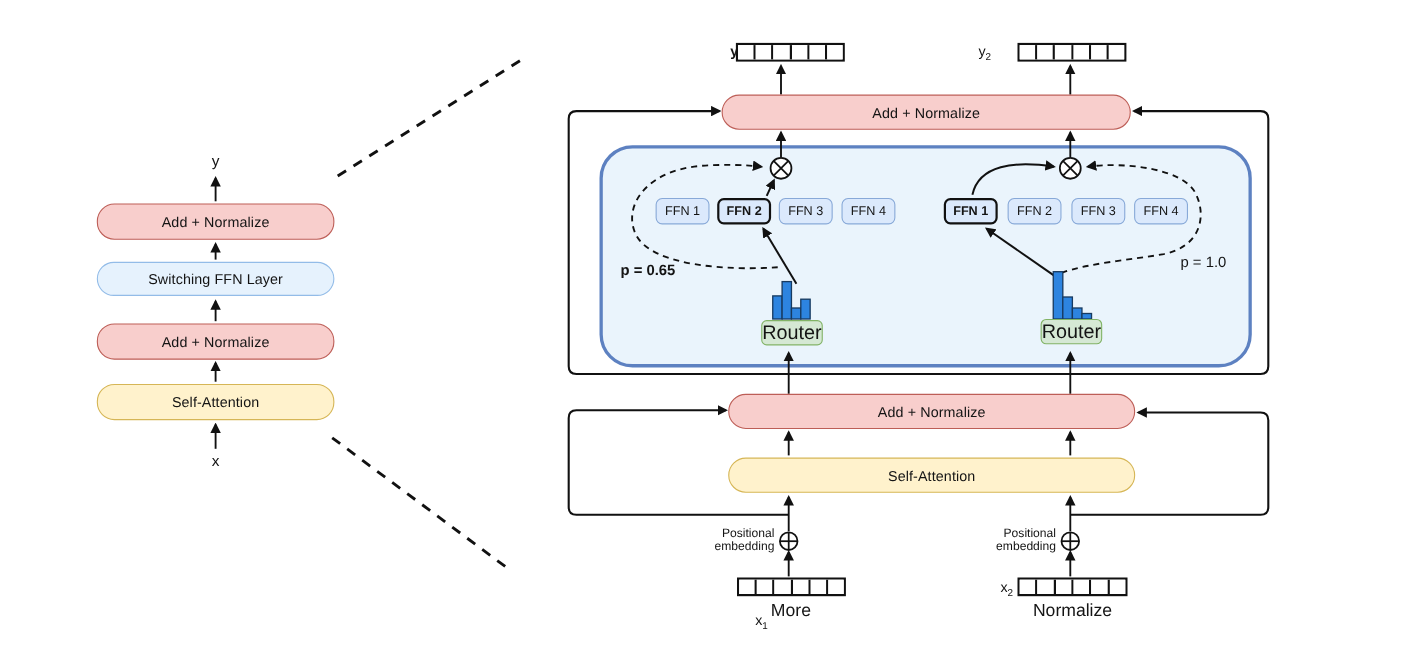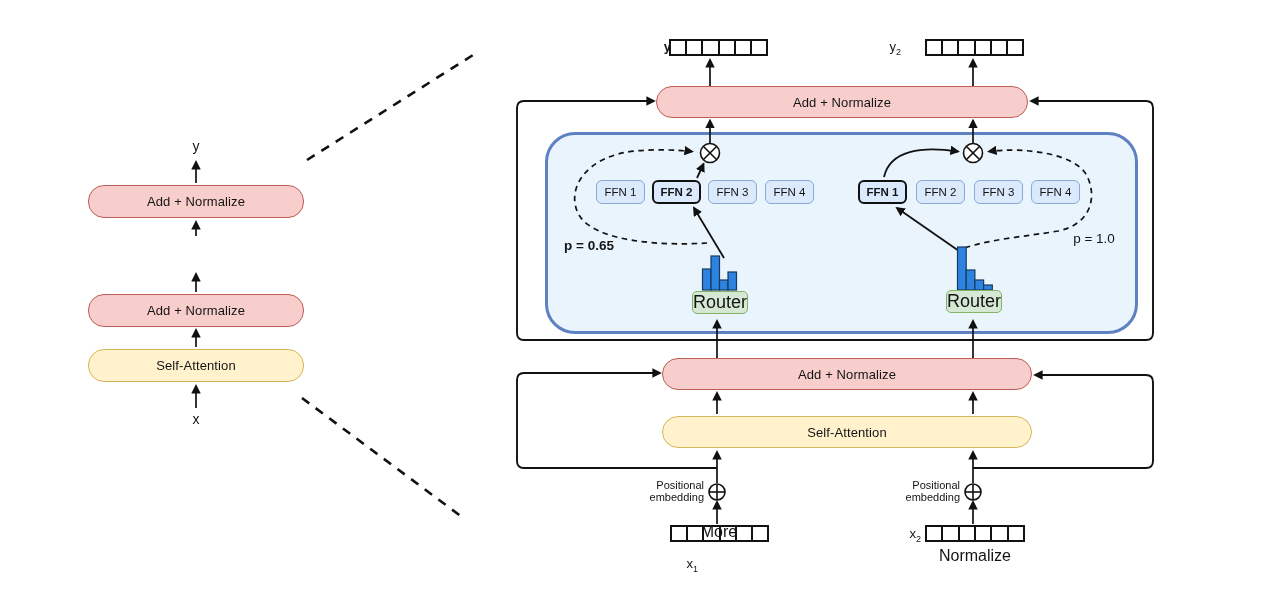--- a/index.html
+++ b/index.html
@@ -146,20 +146,23 @@
         <rect x="974.9" y="280" width="8.7" height="10" fill="#2d84e0" stroke="#173a60" stroke-width="1.2"></rect>
         <rect x="983.6" y="285" width="8.7" height="5" fill="#2d84e0" stroke="#173a60" stroke-width="1.2"></rect>
       </g>
   </svg>
 
   <div class="lbl t-center" style="left:186px;top:139px;width:20px;font-size:14px;">y</div>
 
   <div class="abs box addnorm boxlayer" style="left:88px;top:185px;width:216px;height:33px;">
     <span>Add + Normalize</span>
   </div>
+  <div class="abs box switchbox boxlayer" style="left:88px;top:238px;width:216px;height:31px;">
+    <span>Switching FFN Layer</span>
+  </div>
   <div class="abs box addnorm boxlayer" style="left:88px;top:294px;width:216px;height:33px;">
     <span>Add + Normalize</span>
   </div>
   <div class="abs box attn boxlayer" style="left:88px;top:349px;width:216px;height:33px;">
     <span>Self-Attention</span>
   </div>
 
   <div class="lbl t-center" style="left:186px;top:412px;width:20px;font-size:14px;">x</div>
 
   <div class="lbl t-right" style="left:648px;top:40px;width:28px;font-size:13px;font-weight:bold;">
@@ -260,16 +263,16 @@
   </div>
   <div class="abs token-box" style="left:925px;top:525px;width:100px;height:17px;">
       <div class="cell"></div>
       <div class="cell"></div>
       <div class="cell"></div>
       <div class="cell"></div>
       <div class="cell"></div>
       <div class="cell"></div>
     </div>
 
-  <div class="lbl t-center" style="left:659px;top:524px;width:120px;font-size:16px;">More</div>
+  <div class="lbl t-center" style="left:659px;top:548px;width:120px;font-size:16px;">More</div>
   <div class="lbl t-center" style="left:915px;top:548px;width:120px;font-size:16px;">Normalize</div>
 
 </div>
 
 </body></html>

